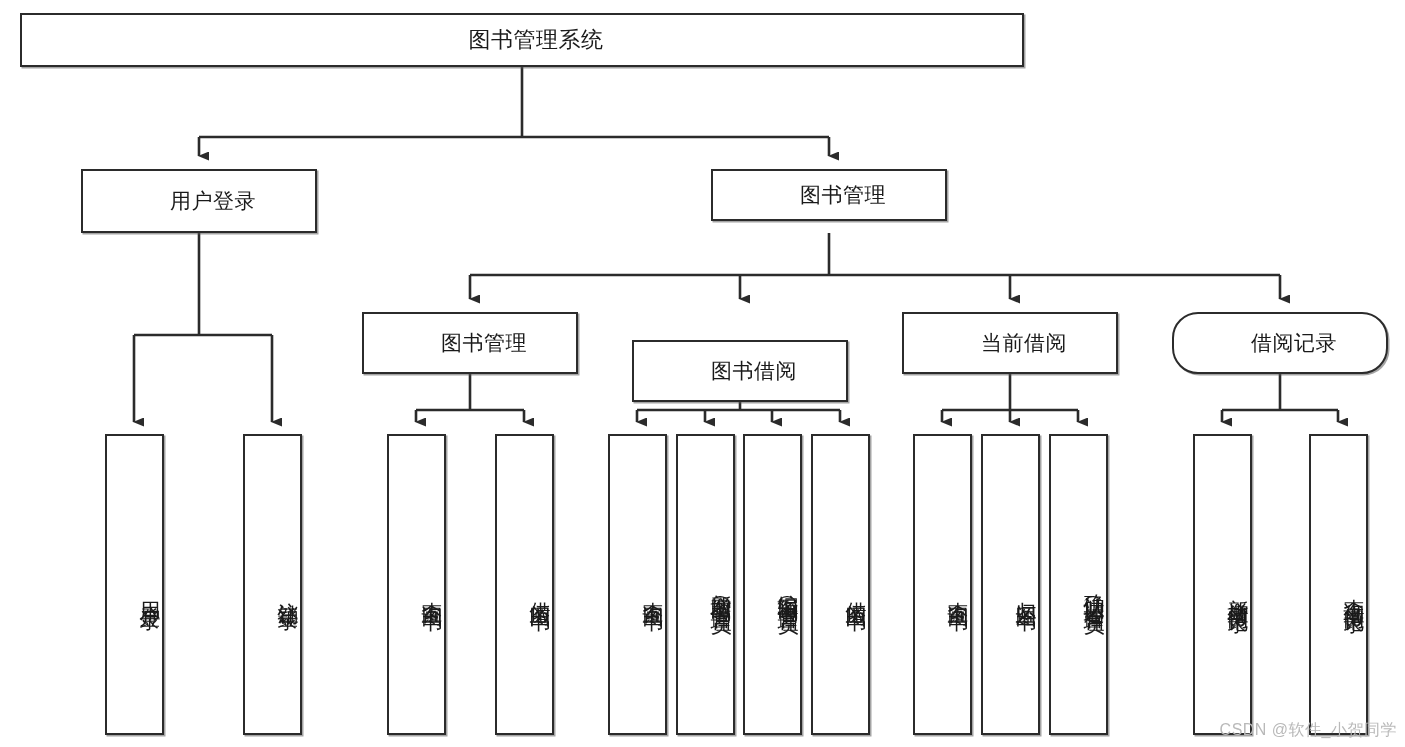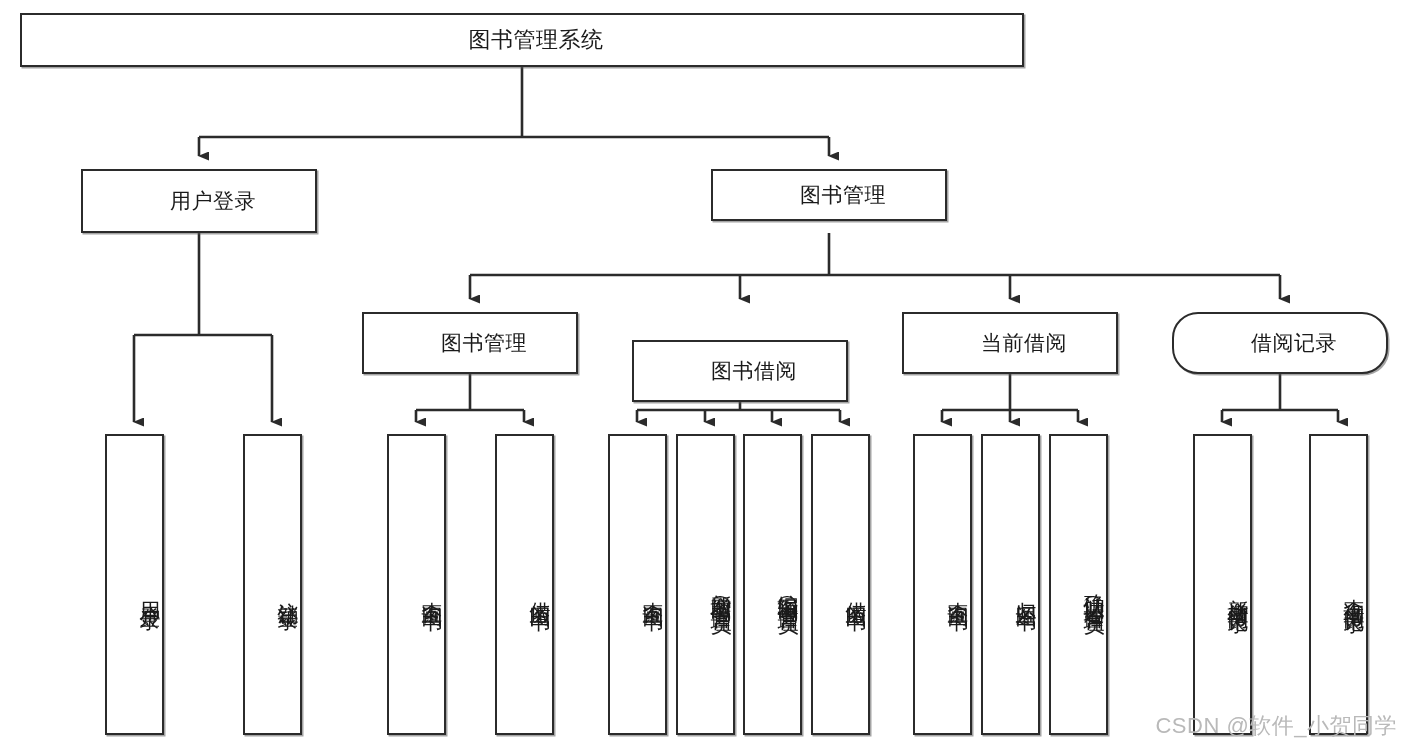--- a/index.html
+++ b/index.html
@@ -57,21 +57,21 @@
   }
   .node.vertical .vlabel {
     writing-mode: vertical-rl;
     text-orientation: upright;
     white-space: nowrap;
   }
   .watermark {
     position: absolute;
     right: 8px;
     bottom: 6px;
-    font-size: 22px;
+    font-size: 16px;
     color: #b9b9b9;
     letter-spacing: 0.5px;
     user-select: none;
     white-space: nowrap;
   }
 </style>
 </head>
 <body>
 
 <div id="canvas">

